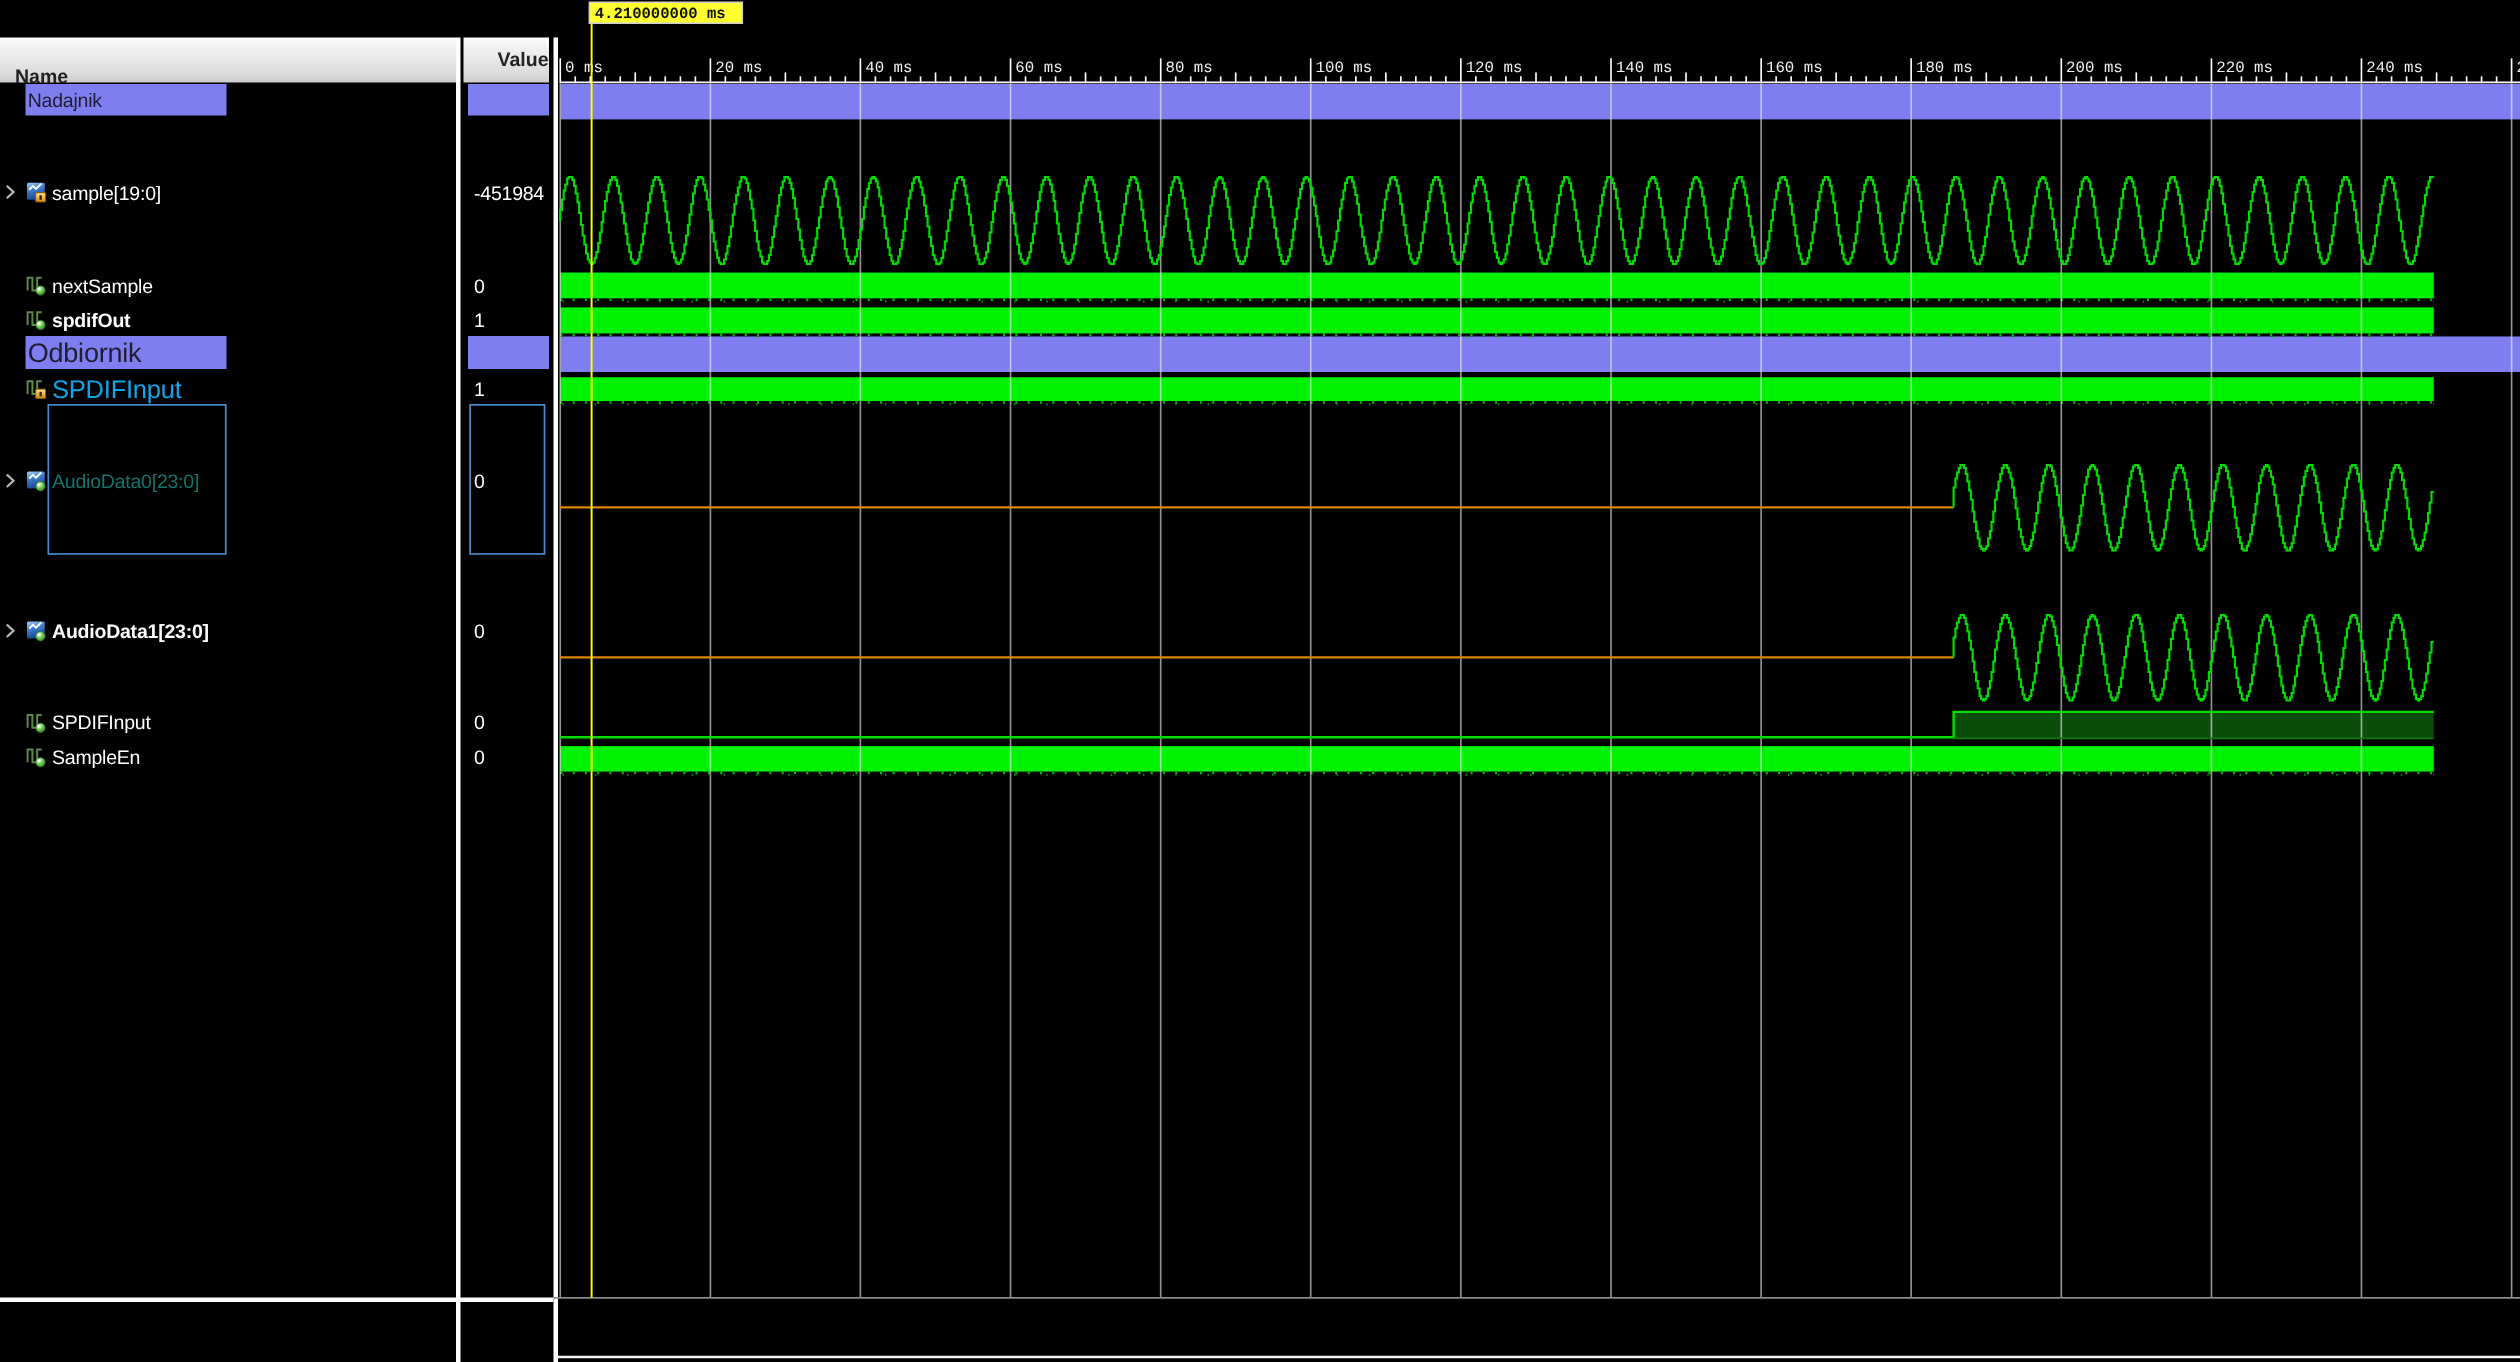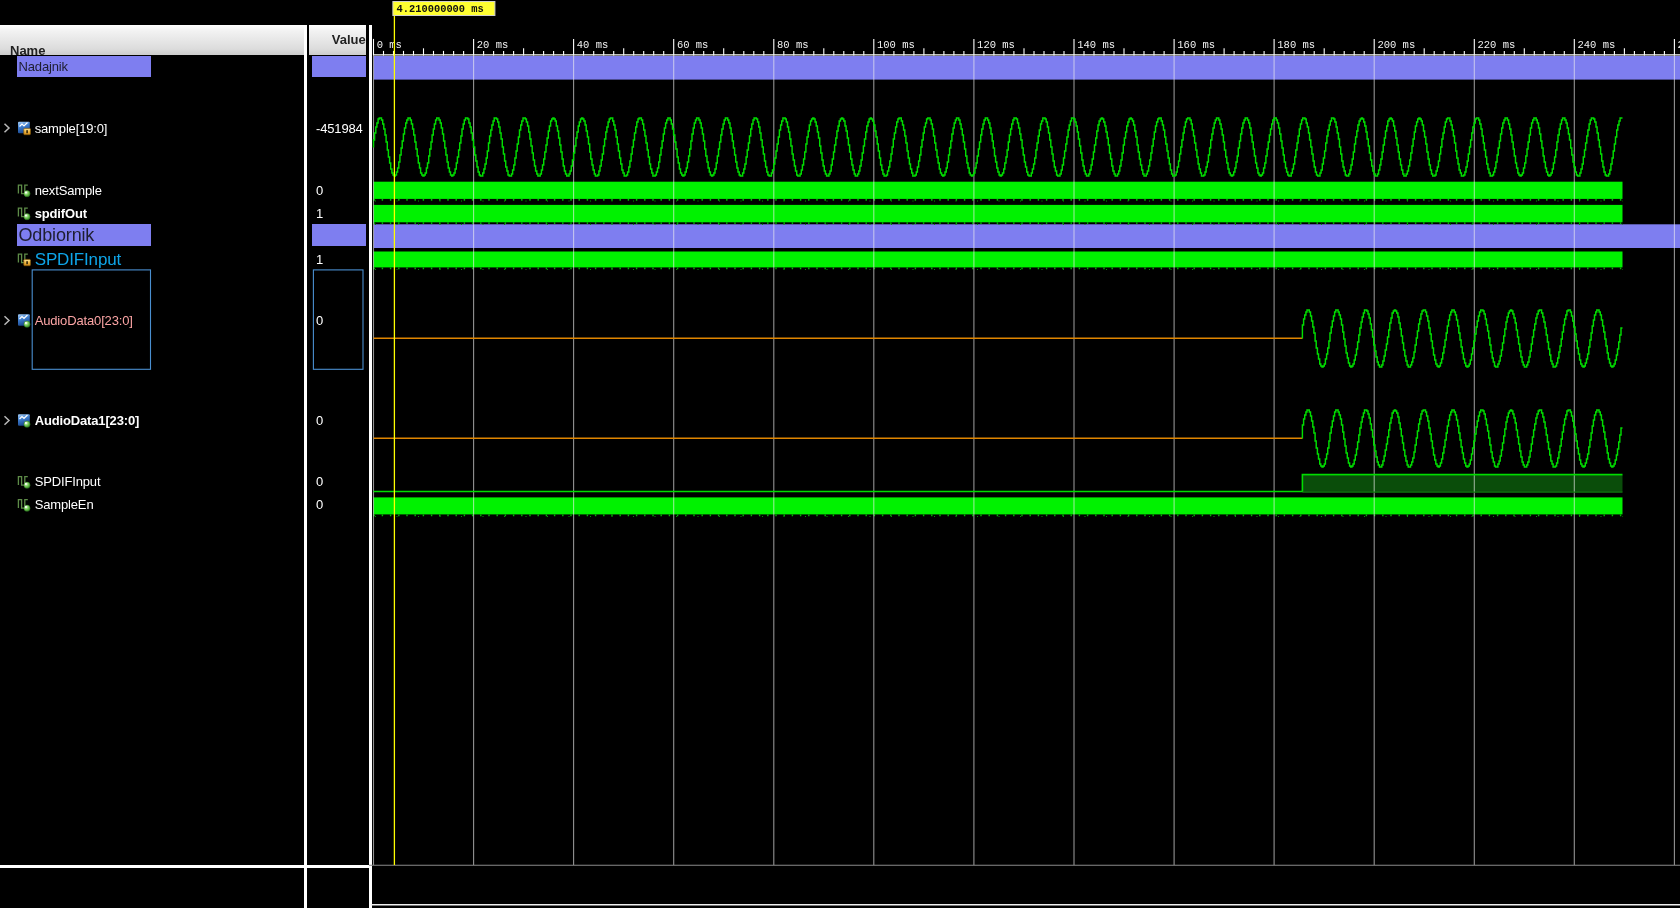--- a/index.html
+++ b/index.html
@@ -20,21 +20,21 @@
 <div class="abs" style="left:17px;top:223.9px;width:134px;height:22.3px;background:#7e7ef0;"></div>
 
 <div class="abs" style="left:311.5px;top:55.7px;width:54.2px;height:21.8px;background:#7e7ef0;"></div>
 <div class="abs" style="left:311.5px;top:223.9px;width:54.2px;height:22.3px;background:#7e7ef0;"></div>
 
 <div class="abs" style="left:0;top:865.3px;width:369.1px;height:2.4px;background:#ffffff;"></div>
 <div style="position:absolute;left:34.7px;top:119.5px;height:17px;line-height:17px;font-size:13px;font-weight:normal;color:#ffffff;letter-spacing:-0.15px;white-space:nowrap">sample[19:0]</div>
 <div style="position:absolute;left:34.7px;top:181.5px;height:17px;line-height:17px;font-size:13px;font-weight:normal;color:#ffffff;letter-spacing:-0.15px;white-space:nowrap">nextSample</div>
 <div style="position:absolute;left:34.7px;top:204.5px;height:17px;line-height:17px;font-size:13px;font-weight:bold;color:#ffffff;letter-spacing:-0.15px;white-space:nowrap">spdifOut</div>
 <div style="position:absolute;left:34.7px;top:250.5px;height:17px;line-height:17px;font-size:17px;font-weight:normal;color:#0ea5e9;letter-spacing:-0.15px;white-space:nowrap">SPDIFInput</div>
-<div style="position:absolute;left:34.7px;top:312.0px;height:17px;line-height:17px;font-size:13px;font-weight:normal;color:#fca5a5;letter-spacing:-0.15px;white-space:nowrap">AudioData0[23:0]</div>
+<div style="position:absolute;left:34.7px;top:312.0px;height:17px;line-height:17px;font-size:13px;font-weight:normal;color:#0f766e;letter-spacing:-0.15px;white-space:nowrap">AudioData0[23:0]</div>
 <div style="position:absolute;left:34.7px;top:412.0px;height:17px;line-height:17px;font-size:13px;font-weight:bold;color:#ffffff;letter-spacing:-0.15px;white-space:nowrap">AudioData1[23:0]</div>
 <div style="position:absolute;left:34.7px;top:473.0px;height:17px;line-height:17px;font-size:13px;font-weight:normal;color:#ffffff;letter-spacing:-0.15px;white-space:nowrap">SPDIFInput</div>
 <div style="position:absolute;left:34.7px;top:496.0px;height:17px;line-height:17px;font-size:13px;font-weight:normal;color:#ffffff;letter-spacing:-0.15px;white-space:nowrap">SampleEn</div>
 <div style="position:absolute;left:316px;top:119.5px;height:17px;line-height:17px;font-size:13px;font-weight:normal;color:#ffffff;letter-spacing:-0.15px;white-space:nowrap">-451984</div>
 <div style="position:absolute;left:316px;top:181.5px;height:17px;line-height:17px;font-size:13px;font-weight:normal;color:#ffffff;letter-spacing:-0.15px;white-space:nowrap">0</div>
 <div style="position:absolute;left:316px;top:204.5px;height:17px;line-height:17px;font-size:13px;font-weight:normal;color:#ffffff;letter-spacing:-0.15px;white-space:nowrap">1</div>
 <div style="position:absolute;left:316px;top:250.5px;height:17px;line-height:17px;font-size:13px;font-weight:normal;color:#ffffff;letter-spacing:-0.15px;white-space:nowrap">1</div>
 <div style="position:absolute;left:316px;top:312.0px;height:17px;line-height:17px;font-size:13px;font-weight:normal;color:#ffffff;letter-spacing:-0.15px;white-space:nowrap">0</div>
 <div style="position:absolute;left:316px;top:412.0px;height:17px;line-height:17px;font-size:13px;font-weight:normal;color:#ffffff;letter-spacing:-0.15px;white-space:nowrap">0</div>
 <div style="position:absolute;left:316px;top:473.0px;height:17px;line-height:17px;font-size:13px;font-weight:normal;color:#ffffff;letter-spacing:-0.15px;white-space:nowrap">0</div>

